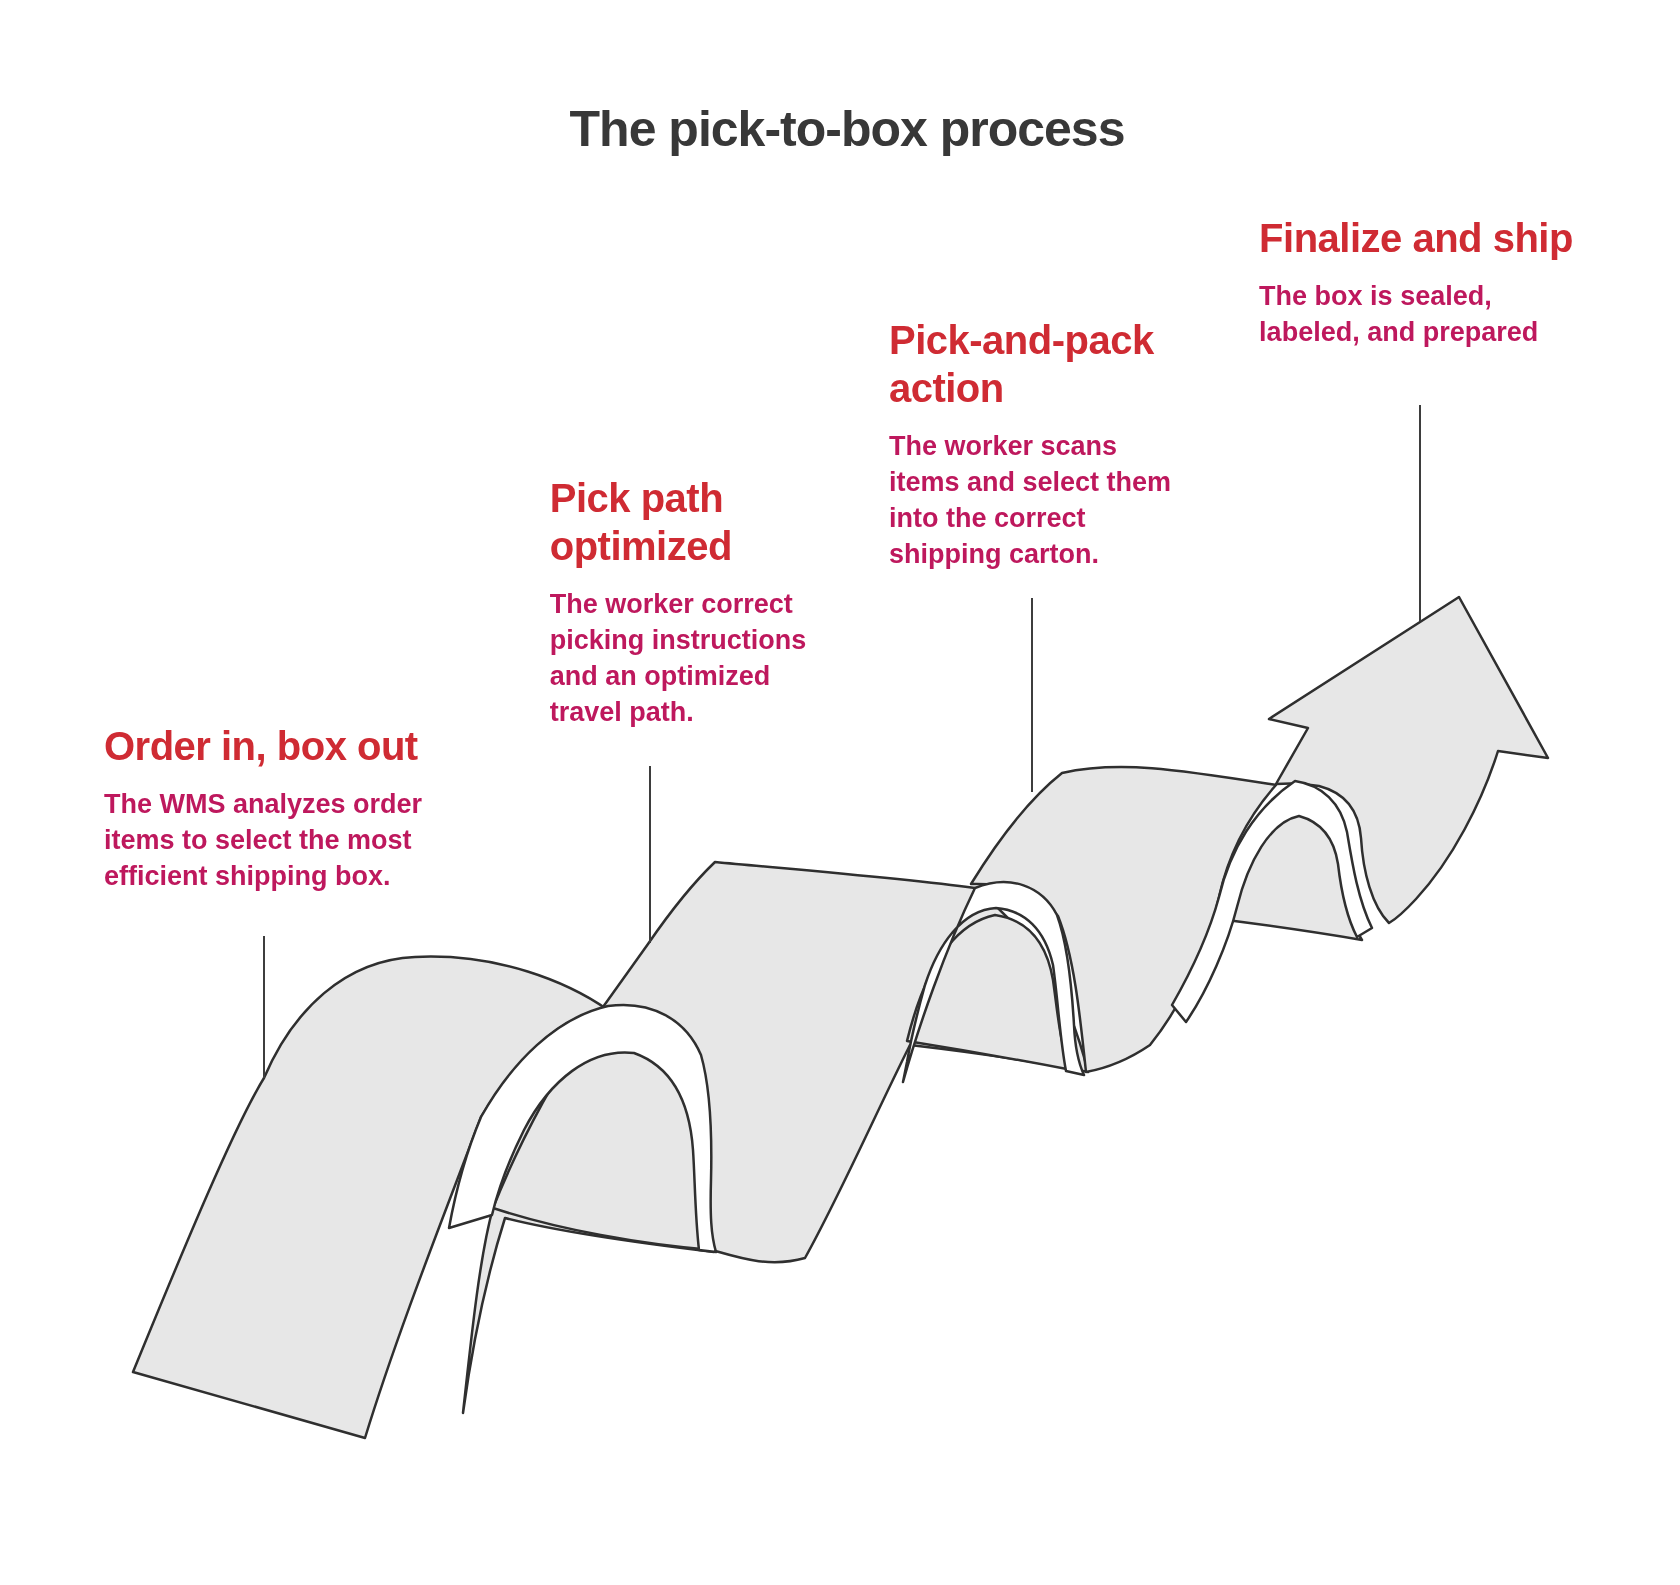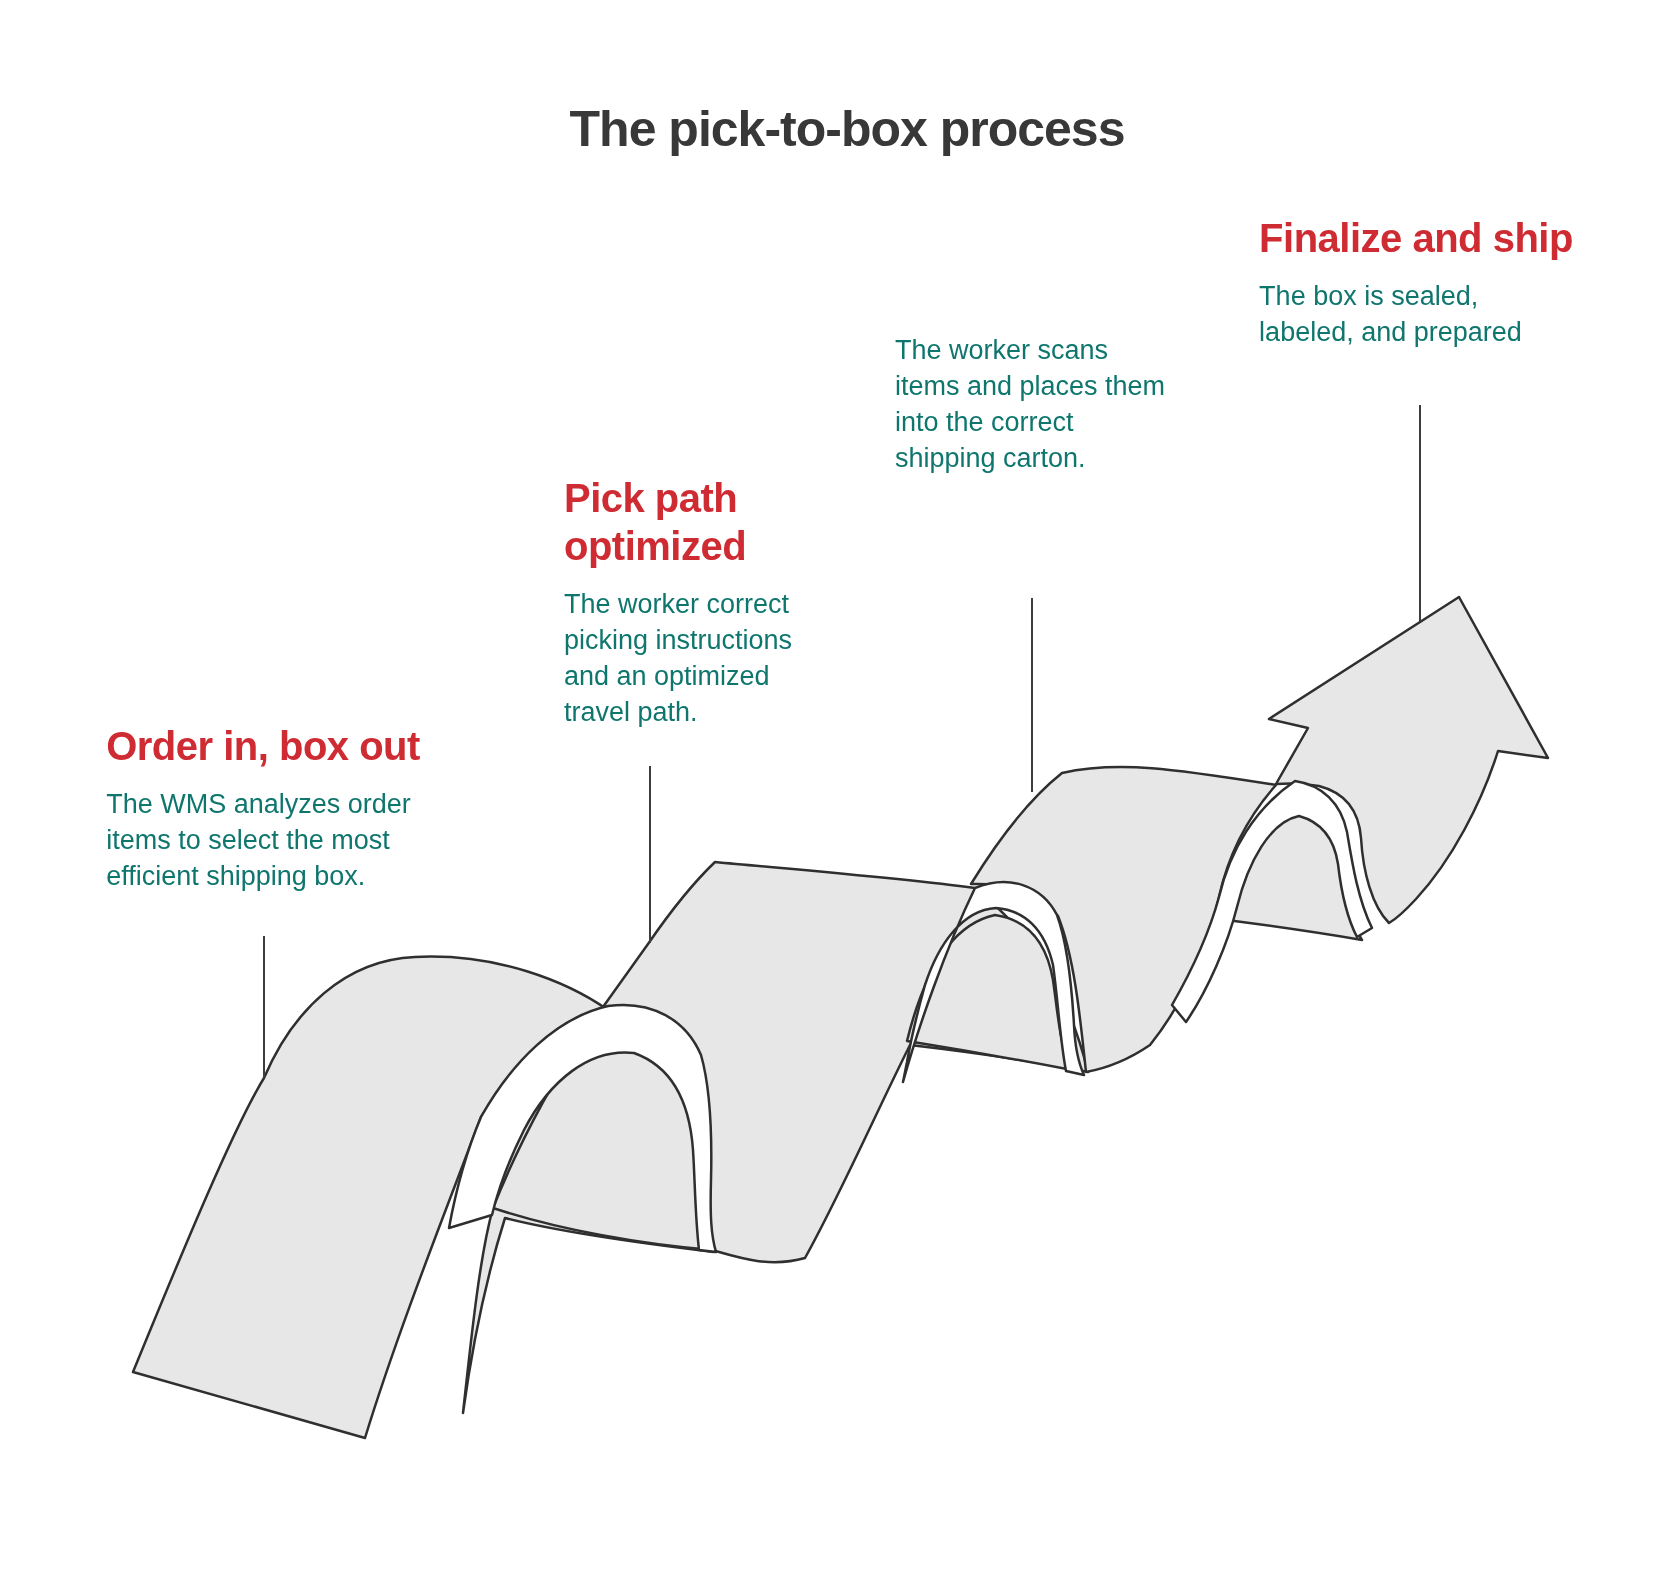--- a/index.html
+++ b/index.html
@@ -32,22 +32,23 @@
     font-weight: 700;
     line-height: 48px;
     letter-spacing: -0.5px;
     color: #cf2b33;
     white-space: nowrap;
   }
   .stage-desc {
     margin-top: 16px;
     font-size: 27px;
     line-height: 36px;
-    color: #0f766e;
+    color: #be185d;
     white-space: nowrap;
+    font-weight: bold;
   }
   #stage-1 { left: 263px;  top: 722px; }
   #stage-2 { left: 649px;  top: 474px; margin-left: 29px; }
   #stage-3 { left: 1030px; top: 316px; }
   #stage-4 { left: 1416px; top: 214px; }
 
   svg.ribbon { position: absolute; left: 0; top: 0; }
   .rib  { fill: #e7e7e7; stroke: #2f2f2f; stroke-width: 2.5; stroke-linejoin: round; stroke-linecap: round; }
   .band { fill: #ffffff; stroke: #2f2f2f; stroke-width: 2.5; stroke-linejoin: round; stroke-linecap: round; }
   .conn { stroke: #3d3d3d; stroke-width: 2; }
@@ -179,23 +180,27 @@
     </div>
     <div class="stage-desc">
       <div>The worker correct</div>
       <div>picking instructions</div>
       <div>and an optimized</div>
       <div>travel path.</div>
     </div>
   </div>
 
   <div class="stage" id="stage-3">
+    <div class="stage-heading">
+      <div>Pick-and-pack</div>
+      <div>action</div>
+    </div>
     <div class="stage-desc">
       <div>The worker scans</div>
-      <div>items and places them</div>
+      <div>items and select them</div>
       <div>into the correct</div>
       <div>shipping carton.</div>
     </div>
   </div>
 
   <div class="stage" id="stage-4">
     <div class="stage-heading">
       <div>Finalize and ship</div>
     </div>
     <div class="stage-desc">

